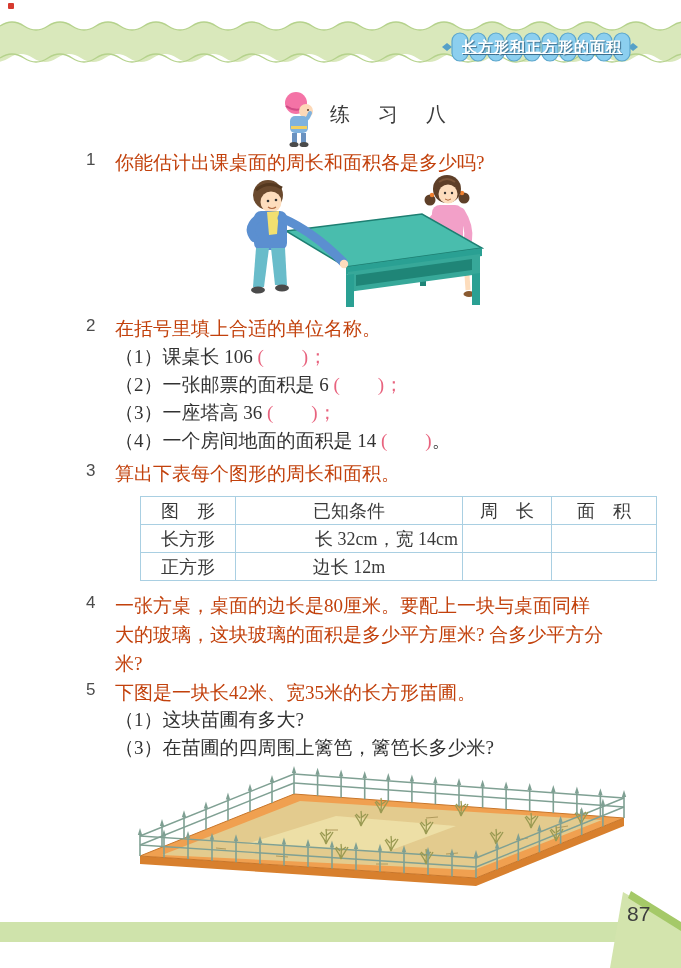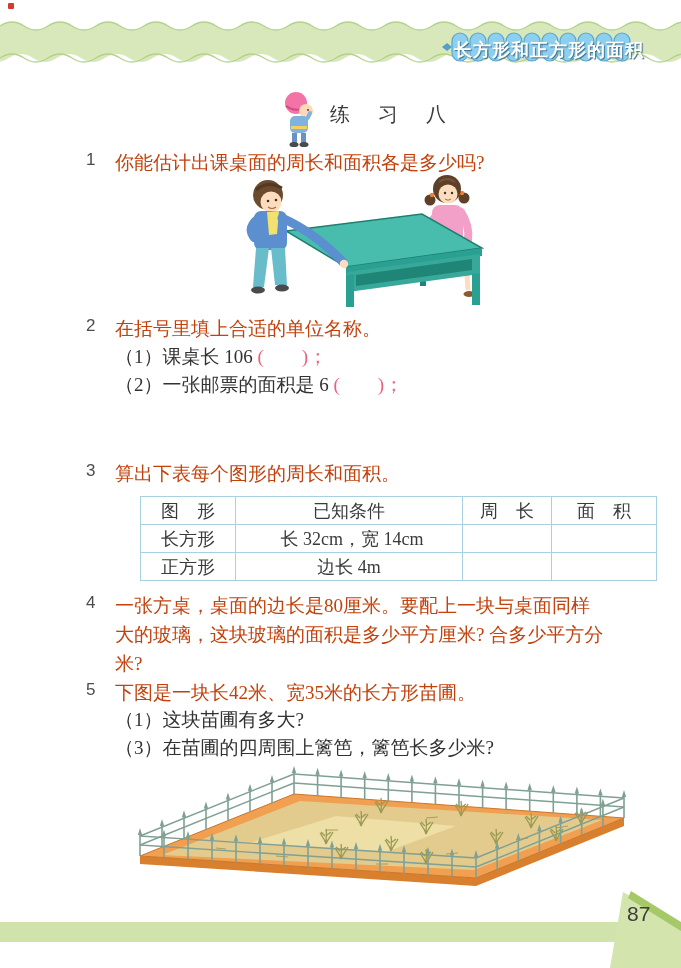--- a/index.html
+++ b/index.html
@@ -2,39 +2,39 @@
 <html><head>
 <meta charset="utf-8">
 <style>
   html,body{margin:0;padding:0;background:#fff;}
   .page{position:relative;width:681px;height:968px;background:#ffffff;overflow:hidden;
         font-family:"Liberation Serif", serif;color:#333;}
   .print-mark{position:absolute;left:8px;top:3px;width:6px;height:6px;background:#d63a2f;border-radius:1px;}
   .wave-band{position:absolute;left:0;top:14px;width:681px;height:56px;}
   .badge{position:absolute;left:440px;top:31px;width:200px;height:34px;}
   .badge-text{position:absolute;left:14px;top:7px;width:176px;text-align:center;
-        font-size:18px;letter-spacing:1px;color:#ffffff;font-weight:bold;
-        text-shadow:1px 1px 1px #3d6f8e;white-space:nowrap;}
+        font-size:15px;letter-spacing:1px;color:#ffffff;font-weight:bold;
+        text-shadow:1px 1px 1px #3d6f8e;white-space:nowrap;text-decoration:underline;}
   .mascot{position:absolute;left:278px;top:90px;width:48px;height:58px;}
   .title{position:absolute;left:330px;top:101px;font-size:20px;color:#3c3c3c;
         letter-spacing:4px;white-space:nowrap;}
   .prob{position:absolute;left:86px;display:flex;}
   .pnum{font-family:"Liberation Sans", sans-serif;font-size:17px;color:#4c4c4c;
         width:29px;flex:none;padding-top:2px;}
   .ptext{font-size:19px;line-height:29px;width:492px;color:#c2410c;}
   .sub{position:absolute;left:115px;font-size:19px;line-height:28px;color:#323232;white-space:nowrap;}
   .blank{color:#e8637e;white-space:pre;}
   .pink{color:#e8637e;}
   .desk-scene{position:absolute;left:230px;top:168px;width:258px;height:142px;}
   table.calc{position:absolute;left:140px;top:496px;border-collapse:collapse;
         font-size:18px;color:#3a3a3a;table-layout:fixed;}
   table.calc td,table.calc th{border:1.6px solid #a9cfe2;font-weight:normal;
         text-align:center;height:27px;padding:0 4px;overflow:hidden;white-space:nowrap;}
   table.calc .c0{width:86px;margin-top:16px;} table.calc .c1{width:212px;} table.calc .c2{width:80px;} table.calc .c3{width:96px;}
-  table.calc td.left{text-align:center;padding-left:10px;}
+  table.calc td.left{text-align:right;padding-left:10px;}
   .garden{position:absolute;left:126px;top:756px;width:516px;height:140px;}
   .bottom-band{position:absolute;left:0;top:922px;width:681px;height:20px;background:#cfe3ab;}
   .corner{position:absolute;left:591px;top:878px;width:90px;height:90px;}
   .corner text{font-family:"Liberation Sans", sans-serif;font-size:21px;fill:#3d3d3d;}
 </style>
 </head>
 <body>
 
 <div class="page">
 
@@ -138,20 +138,22 @@
       <ellipse cx="52" cy="120" rx="7" ry="3.5" fill="#4a4a4a"></ellipse>
     </g>
   </svg>
 
   <div class="prob" style="top:314px">
     <span class="pnum">2</span>
     <span class="ptext">在括号里填上合适的单位名称。</span>
   </div>
   <div class="sub" style="top:343px"><span>（1）课桌长 106 </span><span class="blank">(        )</span><span class="pink">；</span></div>
   <div class="sub" style="top:371px"><span>（2）一张邮票的面积是 6 </span><span class="blank">(        )</span><span class="pink">；</span></div>
+  <div class="sub" style="top:399px"><span>（3）一座塔高 36 </span><span class="blank">(        )</span><span class="pink">；</span></div>
+  <div class="sub" style="top:427px"><span>（4）一个房间地面的面积是 14 </span><span class="blank">(        )</span><span>。</span></div>
 
   <div class="prob" style="top:459px">
     <span class="pnum">3</span>
     <span class="ptext">算出下表每个图形的周长和面积。</span>
   </div>
   <table class="calc">
     <tbody>
         <tr>
       <th class="c0">图　形</th>
       <th class="c1">已知条件</th>
@@ -159,21 +161,21 @@
       <th class="c3">面　积</th>
     </tr>
     <tr>
       <td class="c0">长方形</td>
       <td class="c1 left">长 32cm，宽 14cm</td>
       <td class="c2"></td>
       <td class="c3"></td>
     </tr>
     <tr>
       <td class="c0">正方形</td>
-      <td class="c1">边长 4m</td>
+      <td class="c1">边长 12m</td>
       <td class="c2"></td>
       <td class="c3"></td>
     </tr>
   </tbody>
     </table>
 
   <div class="prob" style="top:591px">
     <span class="pnum">4</span>
     <span class="ptext">一张方桌，桌面的边长是80厘米。要配上一块与桌面同样大的玻璃，这块玻璃的面积是多少平方厘米? 合多少平方分米?</span>
   </div>

